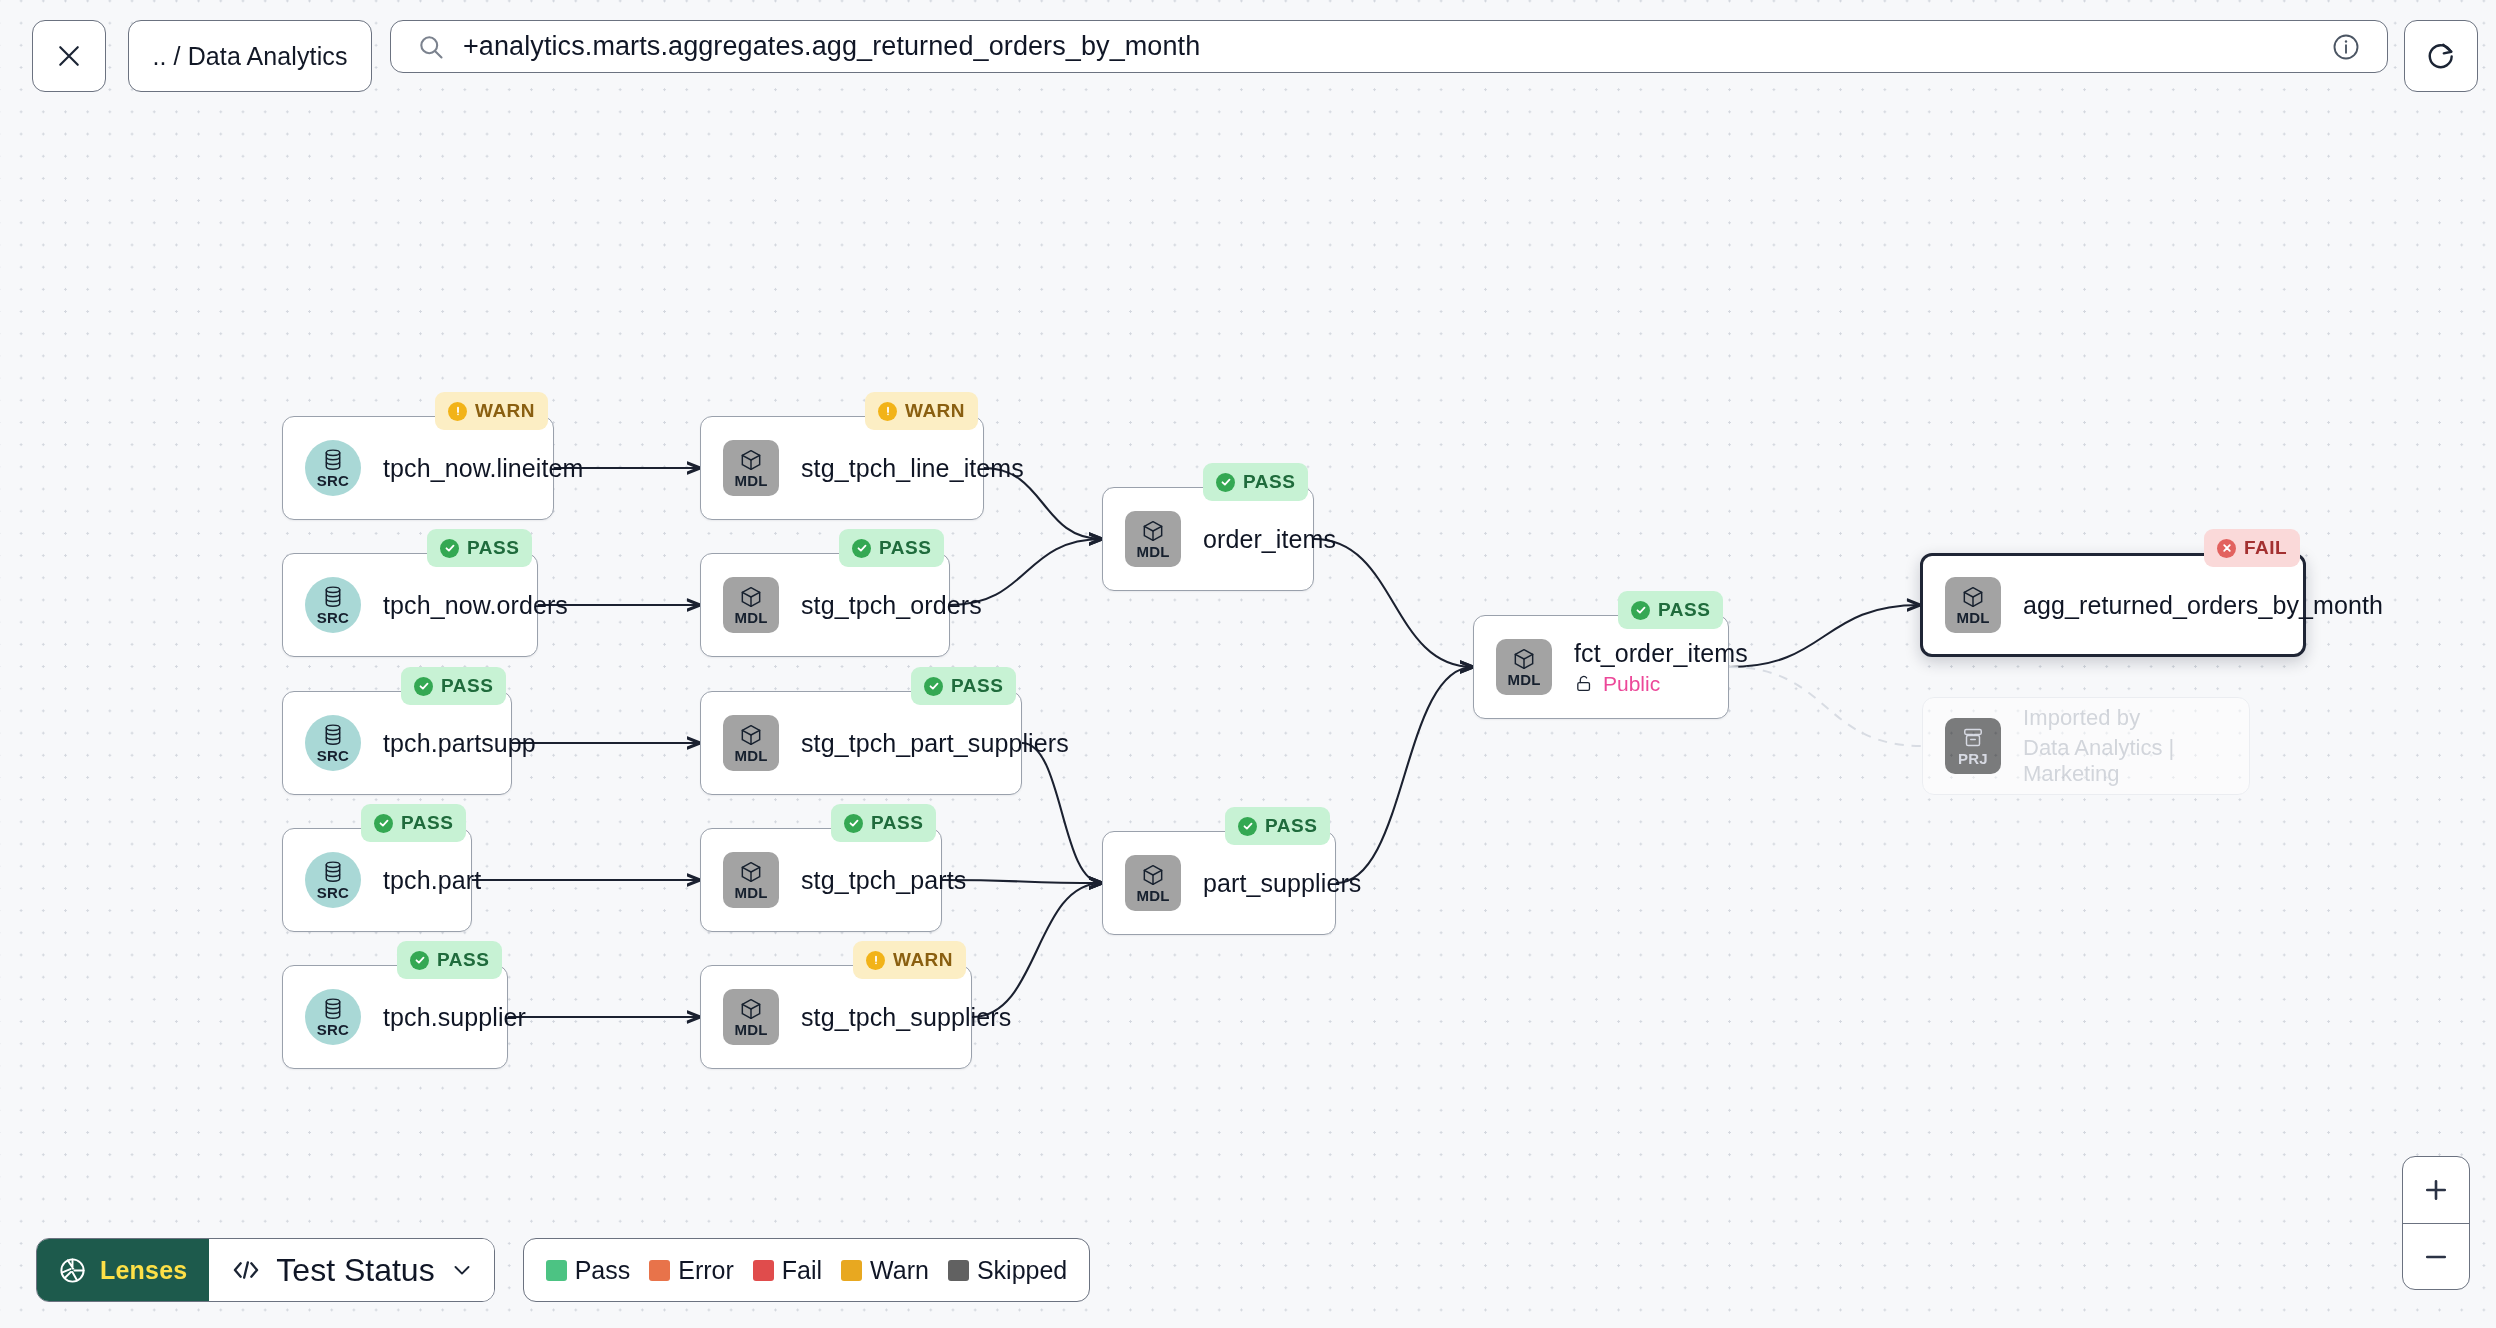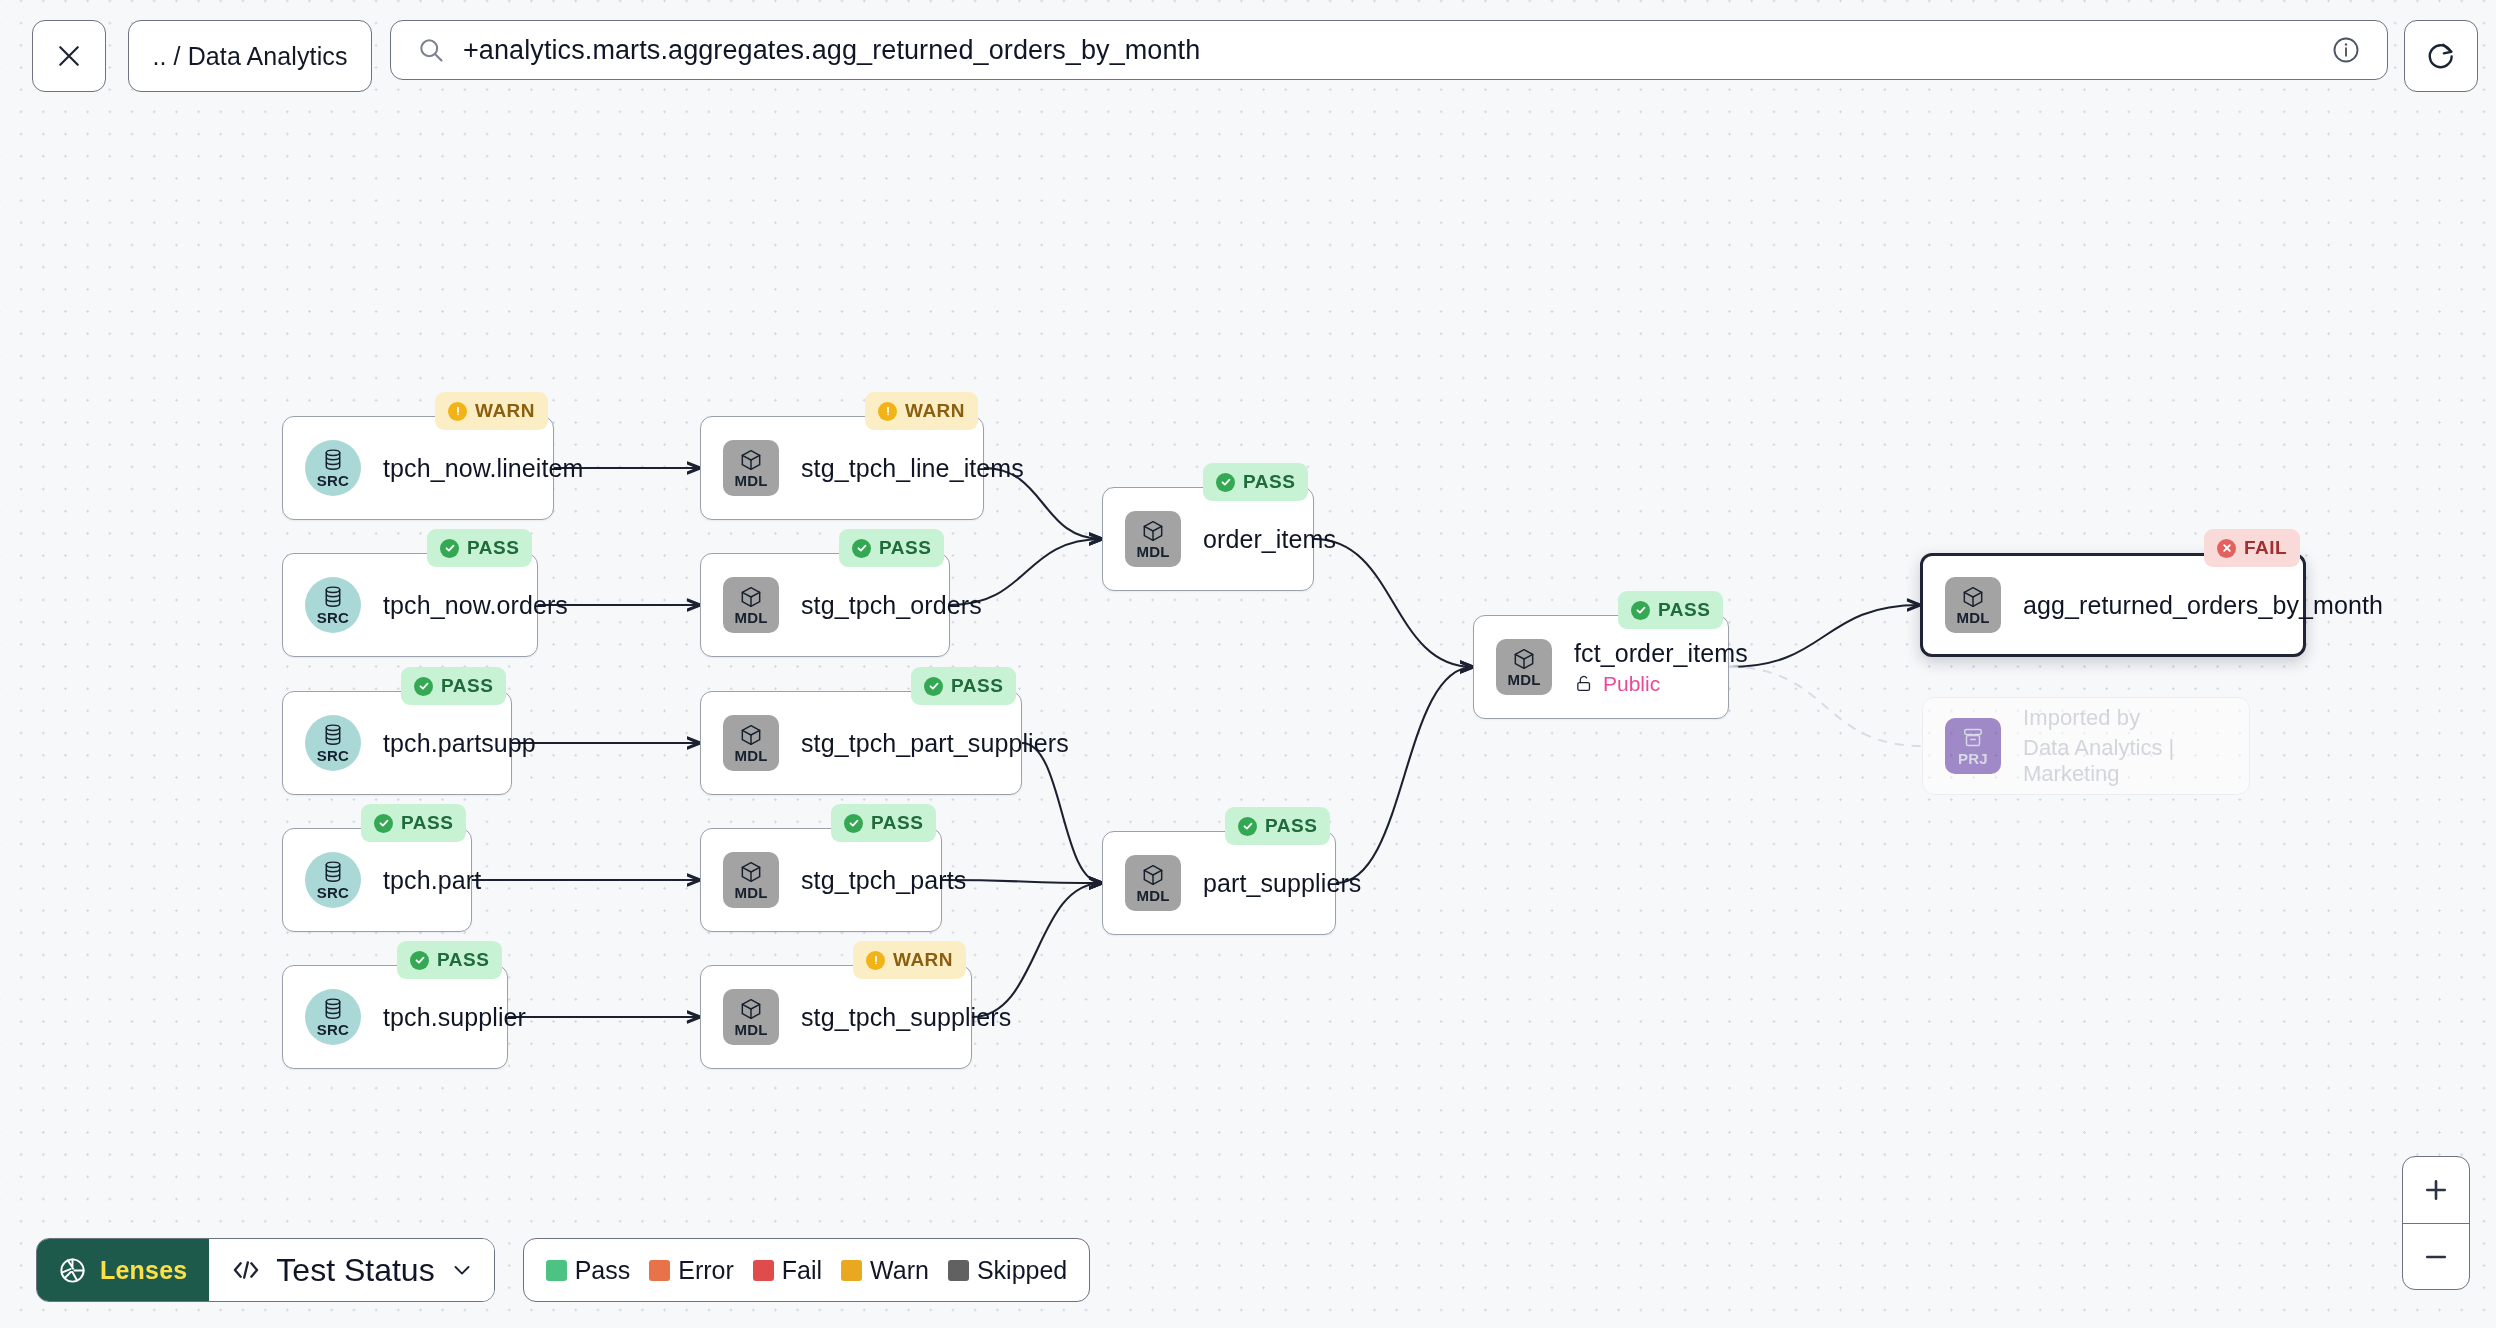--- a/index.html
+++ b/index.html
@@ -33,21 +33,21 @@
     border-radius: 13px;
     display: flex; align-items: center; justify-content: center;
     pointer-events: auto;
   }
   #close-btn { left: 32px; top: 20px; width: 74px; height: 72px; }
   #breadcrumb {
     left: 128px; top: 20px; width: 244px; height: 72px;
     font-size: 25px; color: #121826; letter-spacing: .1px;
   }
   #searchbar {
-    left: 390px; top: 20px; width: 1998px; height: 60px;
+    left: 390px; top: 20px; width: 1998px; height: 53px;
     justify-content: center;
     padding: 0 26px 0 26px;
     gap: 18px;
   }
   #search-text {
     font-size: 27px; color: #101626; letter-spacing: .1px;
     flex: 1 1 auto; white-space: nowrap; overflow: hidden;
   }
   #refresh-btn { left: 2404px; top: 20px; width: 74px; height: 72px; }
 
@@ -71,21 +71,21 @@
     z-index: 20;
   }
   .node-chip {
     width: 56px; height: 56px; border-radius: 10px;
     display: flex; flex-direction: column;
     align-items: center; justify-content: center;
     gap: 1px; flex: 0 0 auto;
   }
   .chip-src { background: #a9d8d6; border-radius: 28px; }
   .chip-mdl { background: #a3a3a3; }
-  .chip-prj { background: #4c1d95; align-items: center; }
+  .chip-prj { background: #000000; align-items: center; }
   .chip-label {
     font-size: 15px; font-weight: 600; color: #16202e; line-height: 1;
     letter-spacing: .2px;
   }
   .node-body { display: flex; flex-direction: column; gap: 4px; min-width: 0; }
   .node-title {
     font-size: 25px; color: #0f1524; white-space: nowrap; letter-spacing: .1px;
   }
   .node-sub {
     font-size: 21px; color: #ec4899;

